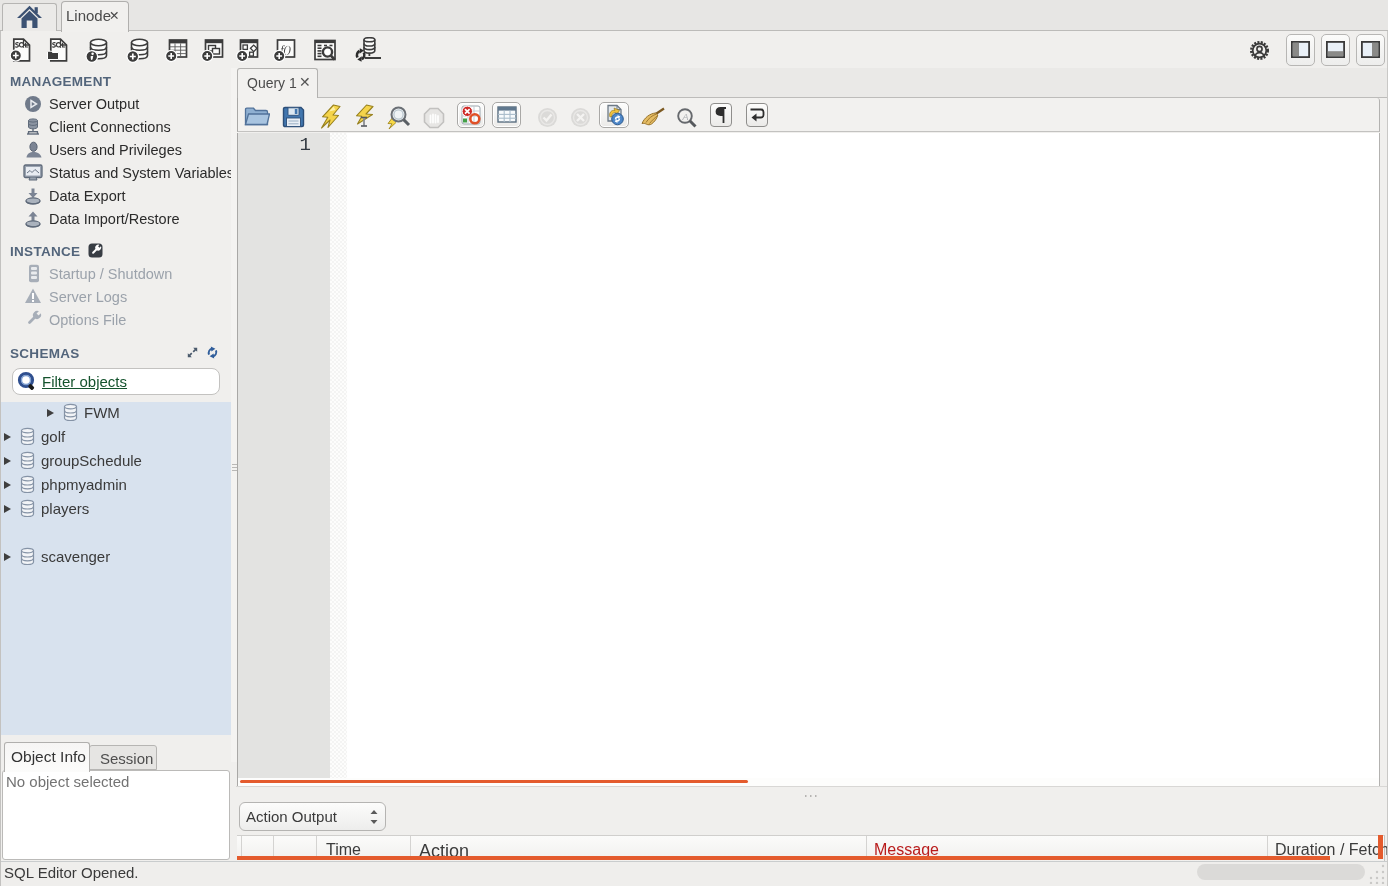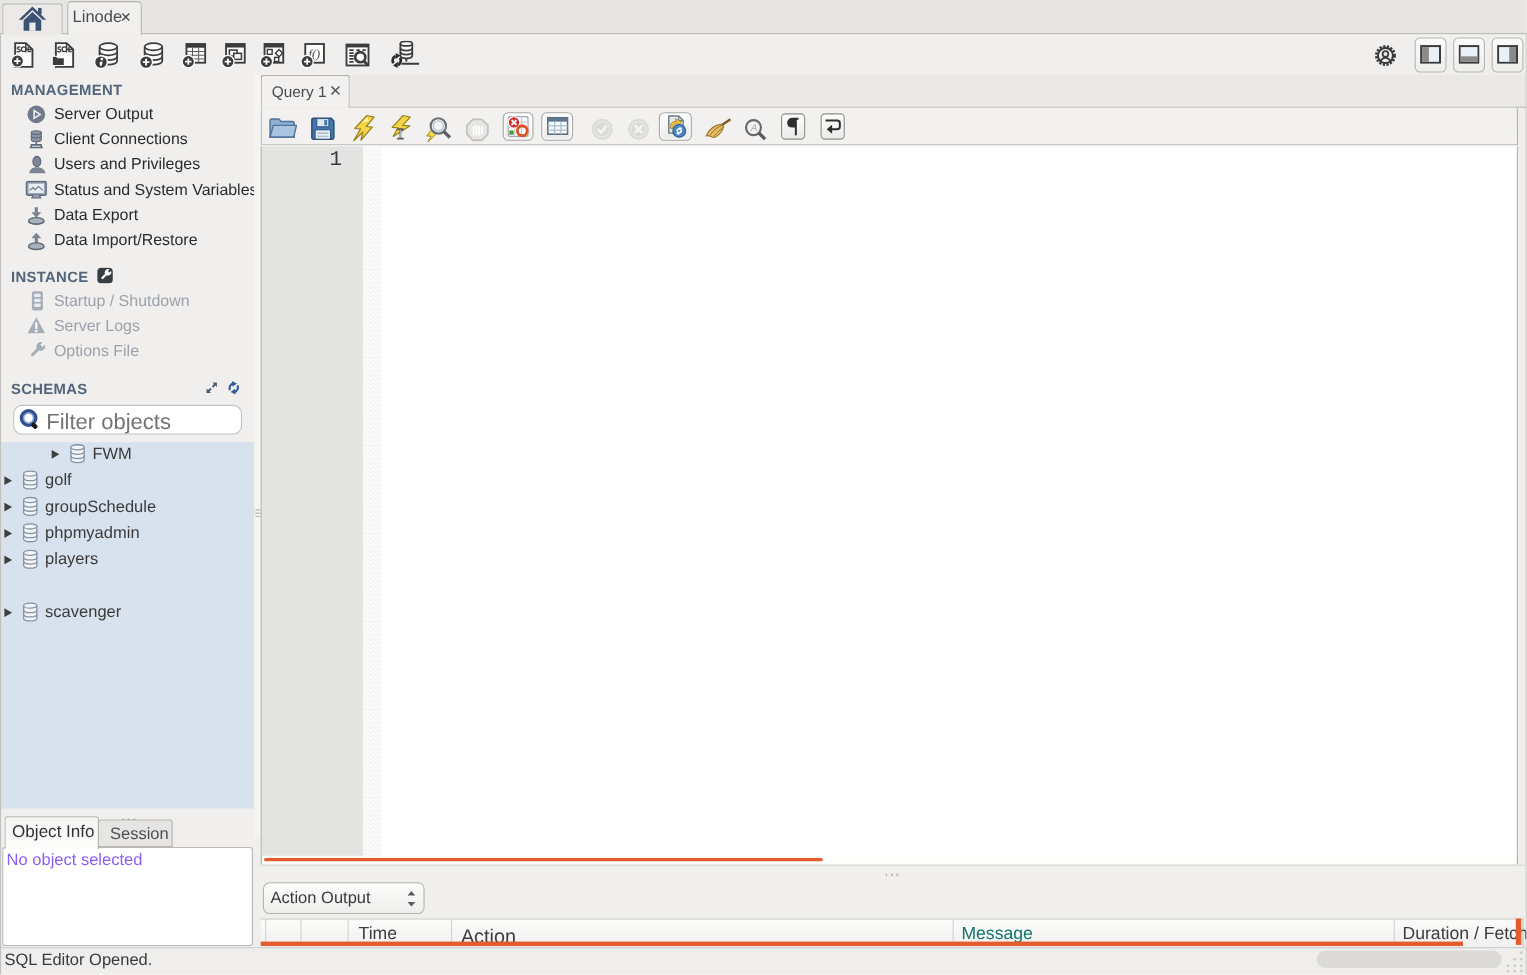--- a/index.html
+++ b/index.html
@@ -277,21 +277,21 @@
 <div class="abs" style="left:10px;top:346px;font-size:13.5px;font-weight:bold;color:#53657b;letter-spacing:.3px;">SCHEMAS</div>
 
 <div class="abs" style="left:12px;top:368px;width:208px;height:27px;background:#fff;border:1px solid #c3c2c0;border-radius:8px;"></div>
 <div class="abs" style="left:17px;top:371px;width:21px;height:21px;">
   <svg width="21" height="21" viewBox="0 0 21 21">
     <circle cx="9" cy="9" r="6.5" fill="#fff" stroke="#2f4f8f" stroke-width="3.2"></circle>
     <circle cx="9" cy="9" r="4.5" fill="none" stroke="#7f9fd0" stroke-width="1.4"></circle>
     <rect x="13.5" y="12.5" width="6" height="4" rx="1.5" transform="rotate(45 13.5 12.5)" fill="#1a1a1a"></rect>
   </svg>
 </div>
-<div class="abs" style="left:42px;top:373px;font-size:20px;color:#737373;">Filter objects</div>
+<div class="abs" style="left:42px;top:373px;font-size:15px;color:#14532d;text-decoration:underline;">Filter objects</div>
 
 <div class="abs" style="left:0;top:402px;width:231px;height:333px;background:#d8e2ee;"></div>
 <div id="schema-rows">
   <div class="abs schema-row" style="left:0;top:401px;margin-left:43px;">
       <span class="tri"></span>
       <svg class="dbi" width="17" height="19" viewBox="0 0 17 19">
         <g fill="#f2f4f7" stroke="#8593a6" stroke-width="1.2">
           <path d="M2.5 3.6 V15 C2.5 16.4 5.2 17.5 8.5 17.5 C11.8 17.5 14.5 16.4 14.5 15 V3.6"></path>
           <ellipse cx="8.5" cy="3.6" rx="6" ry="2.3"></ellipse>
           <path d="M2.5 7.5 C2.5 8.9 5.2 10 8.5 10 C11.8 10 14.5 8.9 14.5 7.5" fill="none"></path>
@@ -554,37 +554,37 @@
     <circle cx="11" cy="9" r="1.2"></circle>
       <circle cx="11" cy="15" r="1.2"></circle>
       <circle cx="5" cy="15" r="1.2"></circle>
     <circle cx="17" cy="20" r="1.2"></circle>
       <circle cx="11" cy="20" r="1.2"></circle>
       <circle cx="5" cy="20" r="1.2"></circle>
   </g>
 </svg>
 <div class="abs" style="left:326px;top:841px;font-size:16px;color:#3c3c3c;">Time</div>
 <div class="abs" style="left:419px;top:841px;font-size:18px;color:#3c3c3c;">Action</div>
-<div class="abs" style="left:874px;top:841px;font-size:16px;color:#0f766e;">Message</div>
+<div class="abs" style="left:874px;top:841px;font-size:16px;color:#b91c1c;">Message</div>
 <div class="abs" style="left:1275px;top:841px;font-size:16px;color:#3c3c3c;white-space:nowrap;">Duration / Fetch</div>
 <div class="abs" style="left:237px;top:856px;width:1093px;height:4px;background:#e45b2d;"></div>
 <div class="abs" style="left:1378px;top:835px;width:5px;height:24px;background:#e45b2d;"></div>
 
 <div class="abs" style="left:0;top:762px;width:236px;height:100px;background:#f0efed;"></div>
 <div class="abs" style="left:111px;top:737px;width:14px;height:6px;">
   <svg width="14" height="6">
       <g fill="#a9a8a6">
         <rect x="0" y="0" width="2" height="6"></rect>
         <rect x="5" y="0" width="2" height="6"></rect>
         <rect x="10" y="0" width="2" height="6"></rect>
       </g>
     </svg>
 </div>
 <div class="abs" style="left:89px;top:745px;width:68px;height:25px;background:#e6e5e3;border:1px solid #b6b5b3;border-radius:3px 3px 0 0;"></div>
 <div class="abs" style="left:100px;top:750px;font-size:15px;color:#4e4e4e;">Session</div>
 <div class="abs" style="left:4px;top:742px;width:86px;height:30px;background:linear-gradient(#f6f5f4,#fcfcfb);border:1px solid #b0afad;border-bottom:none;border-radius:3px 3px 0 0;z-index:3;"></div>
 <div class="abs" style="left:11px;top:748px;font-size:15.5px;color:#333;z-index:4;">Object Info</div>
 <div class="abs" style="left:2px;top:770px;width:228px;height:90px;background:#fff;border:1px solid #bbbab8;border-radius:3px;"></div>
-<div class="abs" style="left:6px;top:773px;font-size:15px;color:#8b5cf6;">No object selected</div>
+<div class="abs" style="left:6px;top:773px;font-size:15px;color:#737373;">No object selected</div>
 
 <div class="abs" style="left:0;top:861px;width:1388px;height:25px;background:#efeeec;border-top:1px solid #c9cccd;"></div>
 <div class="abs" style="left:4px;top:864px;font-size:15px;color:#3a3a3a;">SQL Editor Opened.</div>
 <div class="abs" style="left:1197px;top:864px;width:168px;height:16px;background:#dbdad8;border-radius:8px;"></div>
 
 </body></html>

